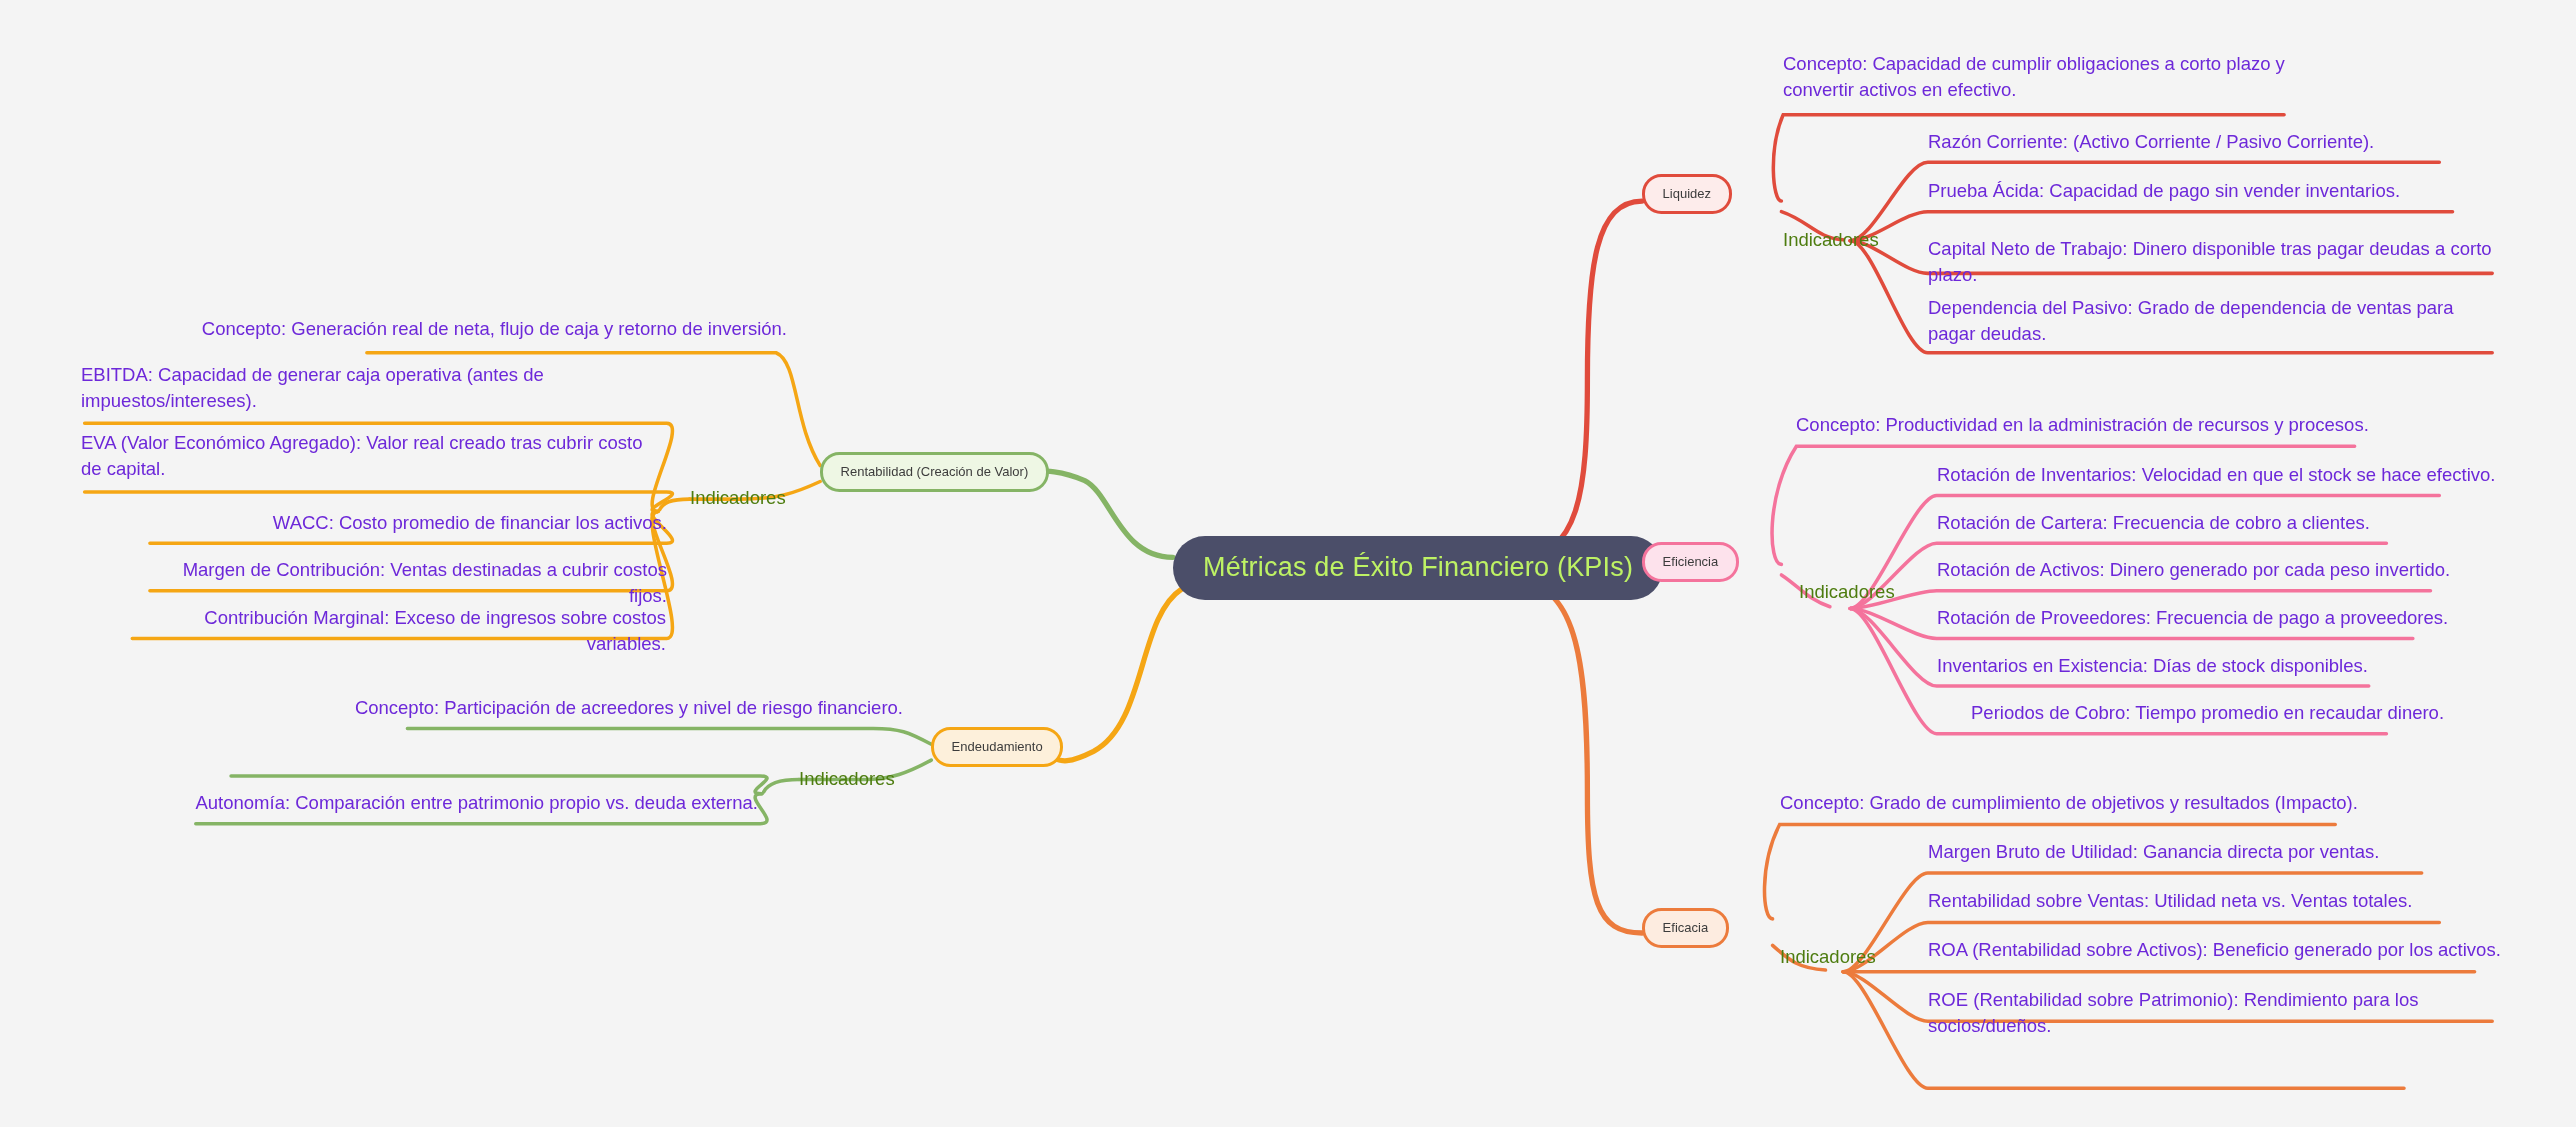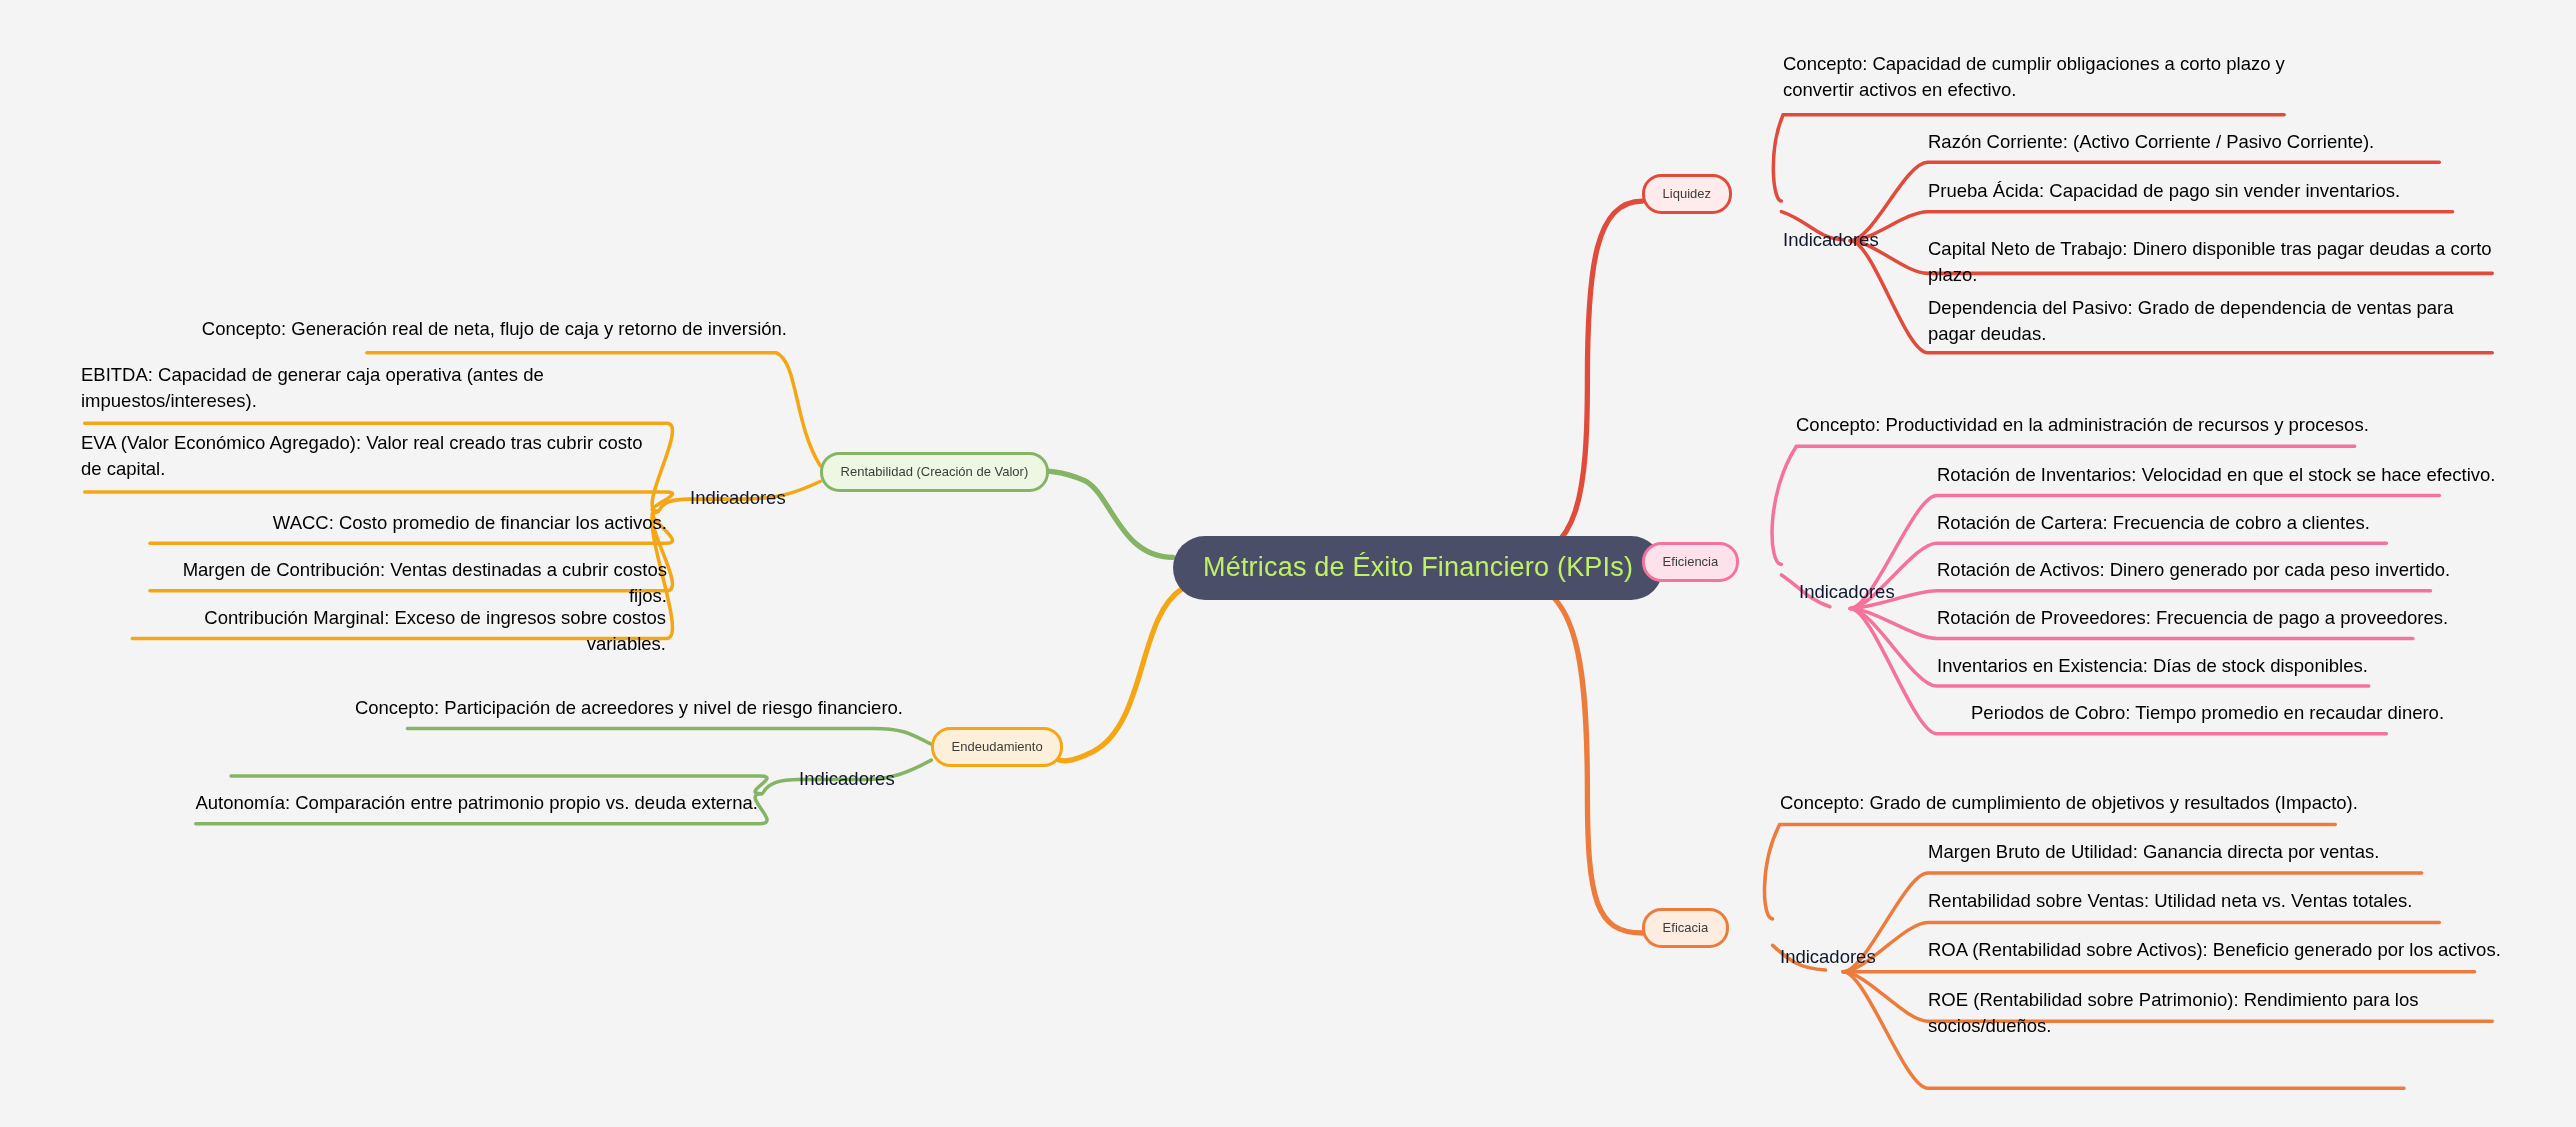--- a/index.html
+++ b/index.html
@@ -50,27 +50,27 @@
     color: #3c3c3c;
   }
   .pill.liquidez     { background:#fdeceb; border-color:#e04b3c; }
   .pill.eficiencia   { background:#fde2ec; border-color:#f4739c; }
   .pill.eficacia     { background:#fdece0; border-color:#ec7b3c; }
   .pill.rentabilidad { background:#eef7e4; border-color:#85b465; }
   .pill.endeudamiento{ background:#fdf0db; border-color:#f5a614; }
   
   .mid {
     font-size: 18.5px;
-    color: #0f172a;
+    color: #4d7c0f;
     background: transparent;
   }
   
   .leaf {
     font-size: 18.5px;
-    color: #000000;
+    color: #6d28d9;
     white-space: normal;
     line-height: 1.42;
   }
   .leaf.right { text-align: left; }
   .leaf.left  { text-align: right; }
 </style>
 </head>
 <body>
 
 <div id="canvas">

